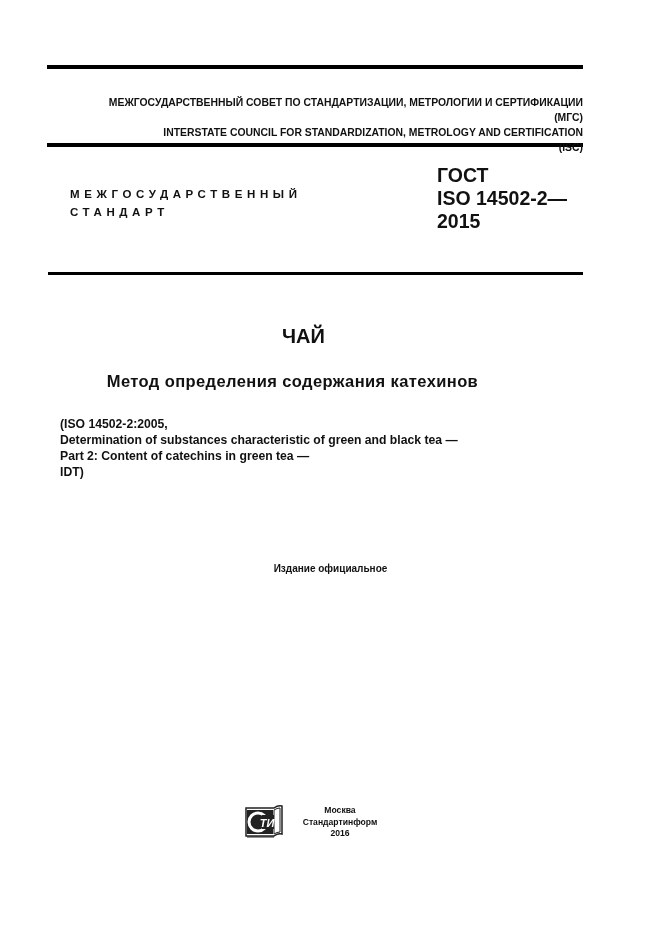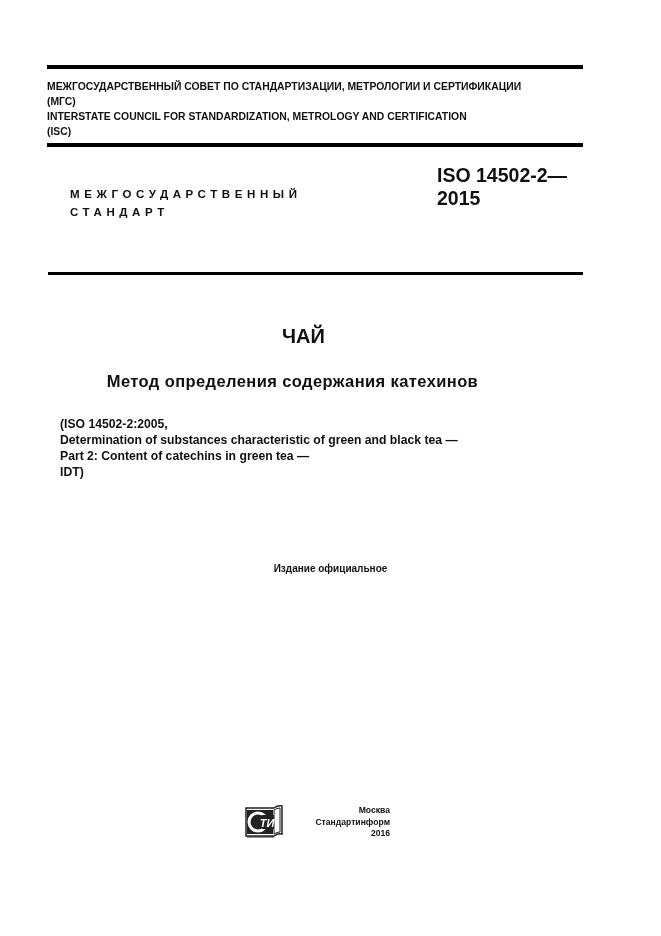--- a/index.html
+++ b/index.html
@@ -2,22 +2,22 @@
 <html><head>
 <meta charset="utf-8">
 <style>
   html, body { margin: 0; padding: 0; background: #ffffff; }
   body {
     width: 661px; height: 936px; position: relative; overflow: hidden;
     font-family: "Liberation Sans", "DejaVu Sans", sans-serif; color: #111;
   }
   .rule { position: absolute; background: #000; }
   .council {
-    position: absolute; left: 47px; width: 536px; top: 79px;
-    text-align: left; font-weight: bold; font-size: 10.4px; line-height: 15px;
+    position: absolute; left: 47px; width: 536px; top: 95px;
+    text-align: right; font-weight: bold; font-size: 10.4px; line-height: 15px;
   }
   .interstate {
     position: absolute; left: 70px; width: 255px; top: 185px;
     text-align: left; font-weight: bold; font-size: 11.5px; letter-spacing: 4.6px; line-height: 18px;
   }
   .gost {
     position: absolute; left: 437px; top: 164px;
     font-weight: bold; font-size: 19.5px; line-height: 23px;
   }
   .title {
@@ -31,21 +31,21 @@
   .iso-ref {
     position: absolute; left: 60px; width: 540px; top: 416px;
     text-align: left; font-weight: bold; font-size: 12.2px; line-height: 16px;
   }
   .edition {
     position: absolute; left: 0; width: 661px; top: 563px;
     text-align: center; font-weight: bold; font-size: 10px;
   }
   .publisher {
     position: absolute; left: 290px; width: 100px; top: 805px;
-    text-align: right; font-weight: bold; font-size: 8.6px; line-height: 11.5px;
+    text-align: center; font-weight: bold; font-size: 8.6px; line-height: 11.5px;
   }
   .logo { position: absolute; left: 244px; top: 804px; width: 40px; height: 36px; }
 </style>
 </head>
 <body>
 
 <div class="rule" style="left:47px; top:65px; width:536px; height:4px;"></div>
 <div class="rule" style="left:47px; top:143px; width:536px; height:4px;"></div>
 <div class="rule" style="left:48px; top:272px; width:535px; height:3px;"></div>
 
@@ -55,20 +55,21 @@
   <div>INTERSTATE COUNCIL FOR STANDARDIZATION, METROLOGY AND CERTIFICATION</div>
   <div>(ISC)</div>
 </div>
 
 <div class="interstate">
   <div>МЕЖГОСУДАРСТВЕННЫЙ</div>
   <div>СТАНДАРТ</div>
 </div>
 
 <div class="gost">
+  <div>ГОСТ</div>
   <div>ISO 14502-2—</div>
   <div>2015</div>
 </div>
 
 <div class="title">ЧАЙ</div>
 <div class="subtitle">Метод определения содержания катехинов</div>
 
 <div class="iso-ref">
   <div>(ISO 14502-2:2005,</div>
   <div>Determination of substances characteristic of green and black tea —</div>

